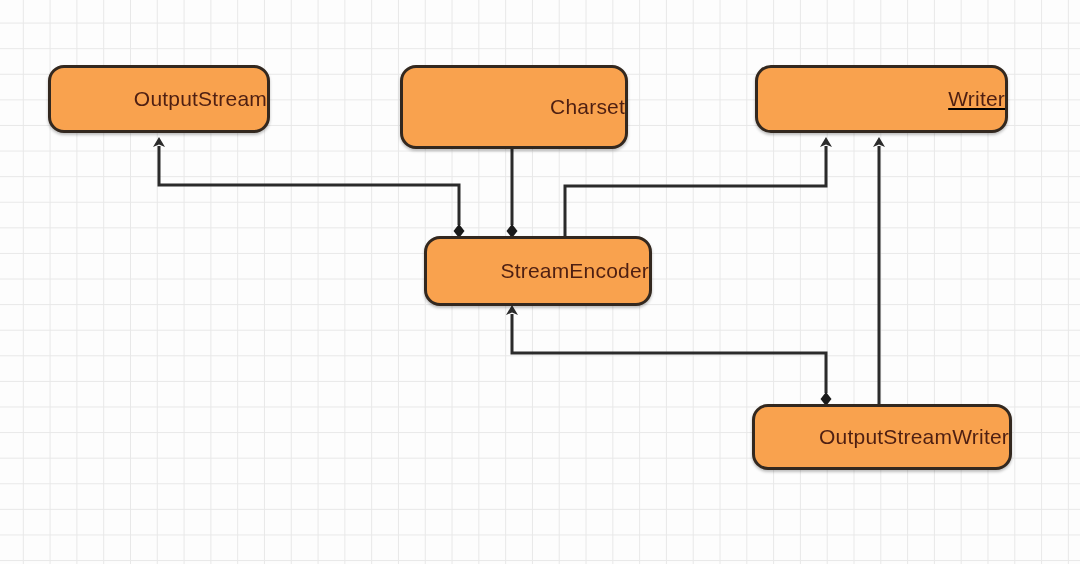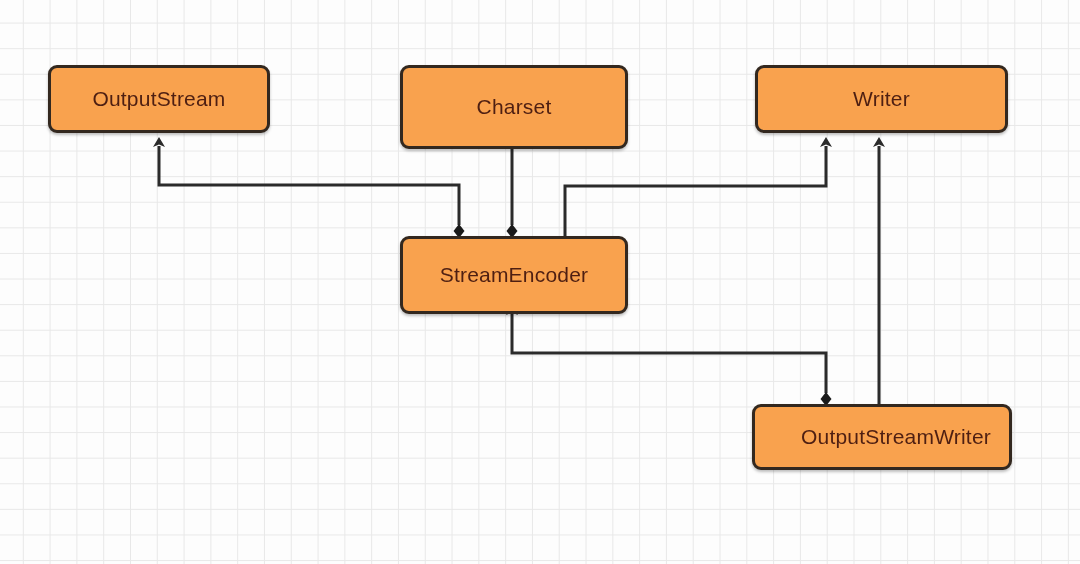--- a/index.html
+++ b/index.html
@@ -24,25 +24,25 @@
     position: absolute;
     left: 0;
     top: 0;
     width: 1080px;
     height: 564px;
   }
   .node-box {
     position: absolute;
     box-sizing: border-box;
     border: 3px solid #33281f;
-    border-radius: 9px;
+    border-radius: 16px;
     background: #f9a24e;
     display: flex;
     align-items: center;
-    justify-content: center;
+    justify-content: flex-end;
     box-shadow: 0 2px 3px rgba(0,0,0,0.25);
   }
   .node-label {
     color: #4e1f12;
     font-size: 21px;
     font-family: "Liberation Sans", sans-serif;
     letter-spacing: 0.2px;
     white-space: nowrap;
     user-select: none;
   }
@@ -89,25 +89,25 @@
   </svg>
 
   <div class="node-box" style="left:48px; top:65px; width:222px; height:68px;">
     <span class="node-label">OutputStream</span>
   </div>
 
   <div class="node-box" style="left:400px; top:65px; width:228px; height:84px;">
     <span class="node-label">Charset</span>
   </div>
 
-  <div class="node-box" style="left:755px; top:65px; width:253px; height:68px;">
+  <div class="node-box" style="left:755px; top:65px; width:253px; height:68px;text-decoration:underline;">
     <span class="node-label">Writer</span>
   </div>
 
-  <div class="node-box" style="left:400px; top:236px; width:228px; height:78px;">
+  <div class="node-box" style="left:424px; top:236px; width:228px; height:70px;">
     <span class="node-label">StreamEncoder</span>
   </div>
 
   <div class="node-box" style="left:752px; top:404px; width:260px; height:66px;padding-left:28px;">
     <span class="node-label">OutputStreamWriter</span>
   </div>
 
 </div>
 
 </body></html>

